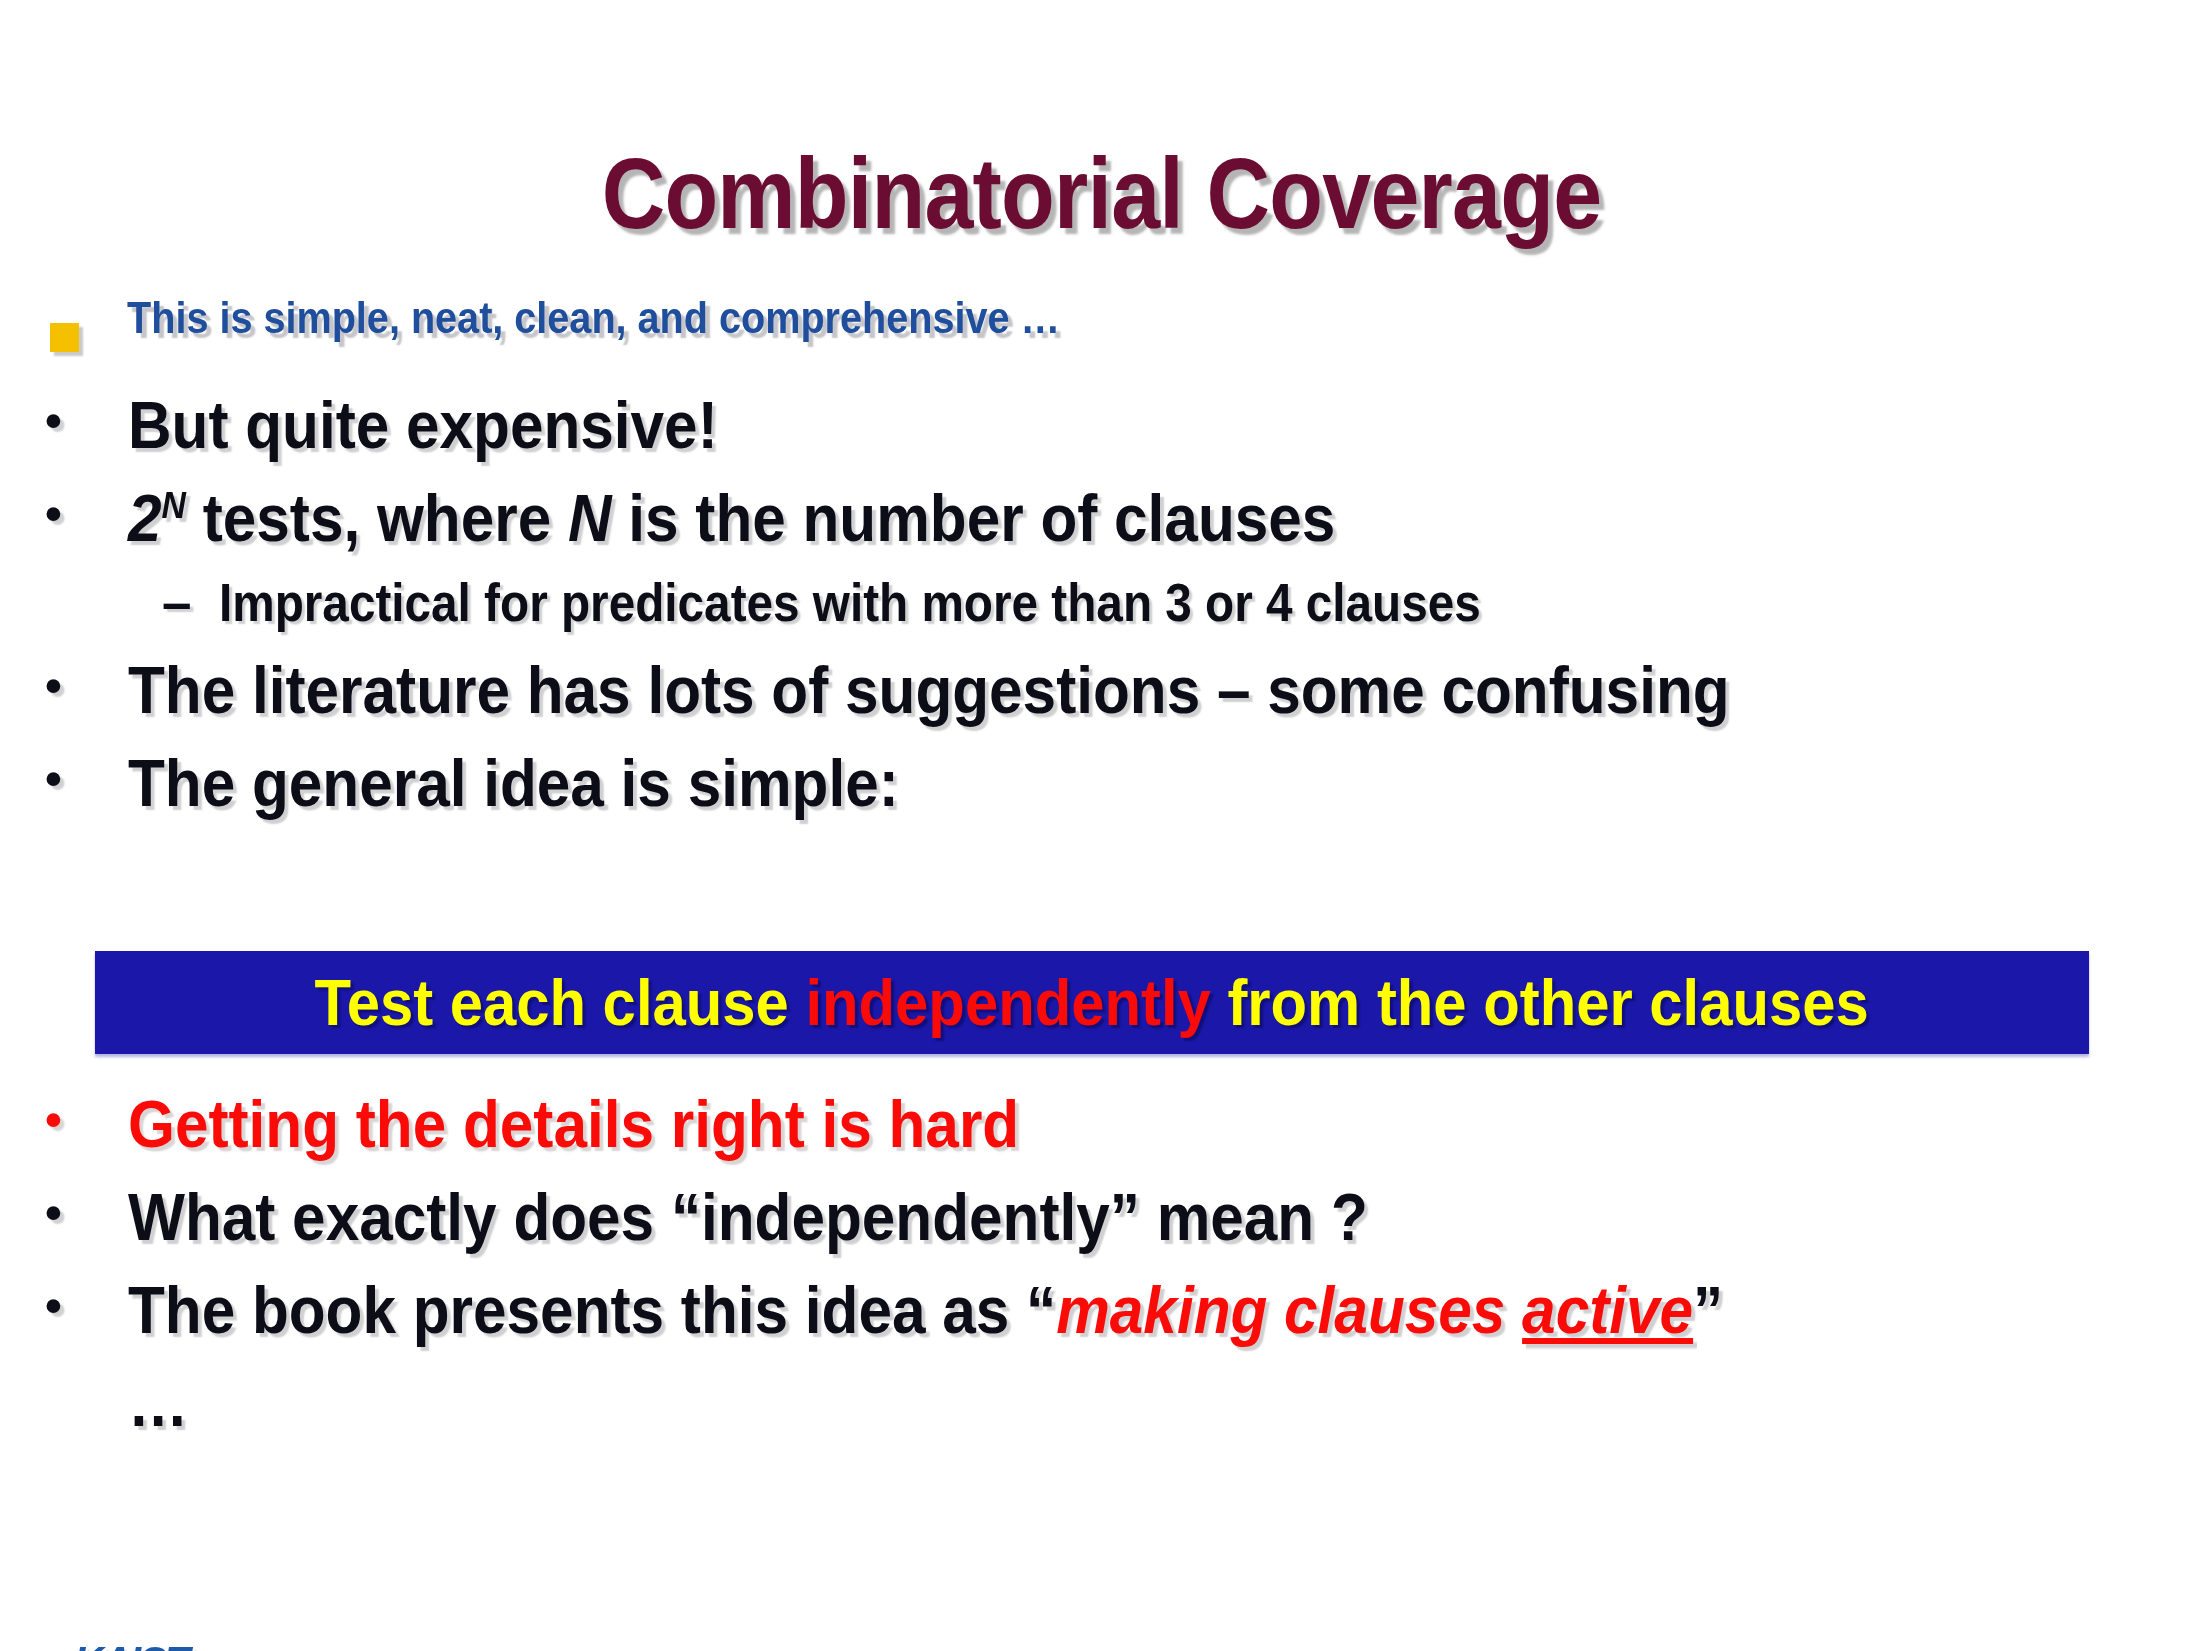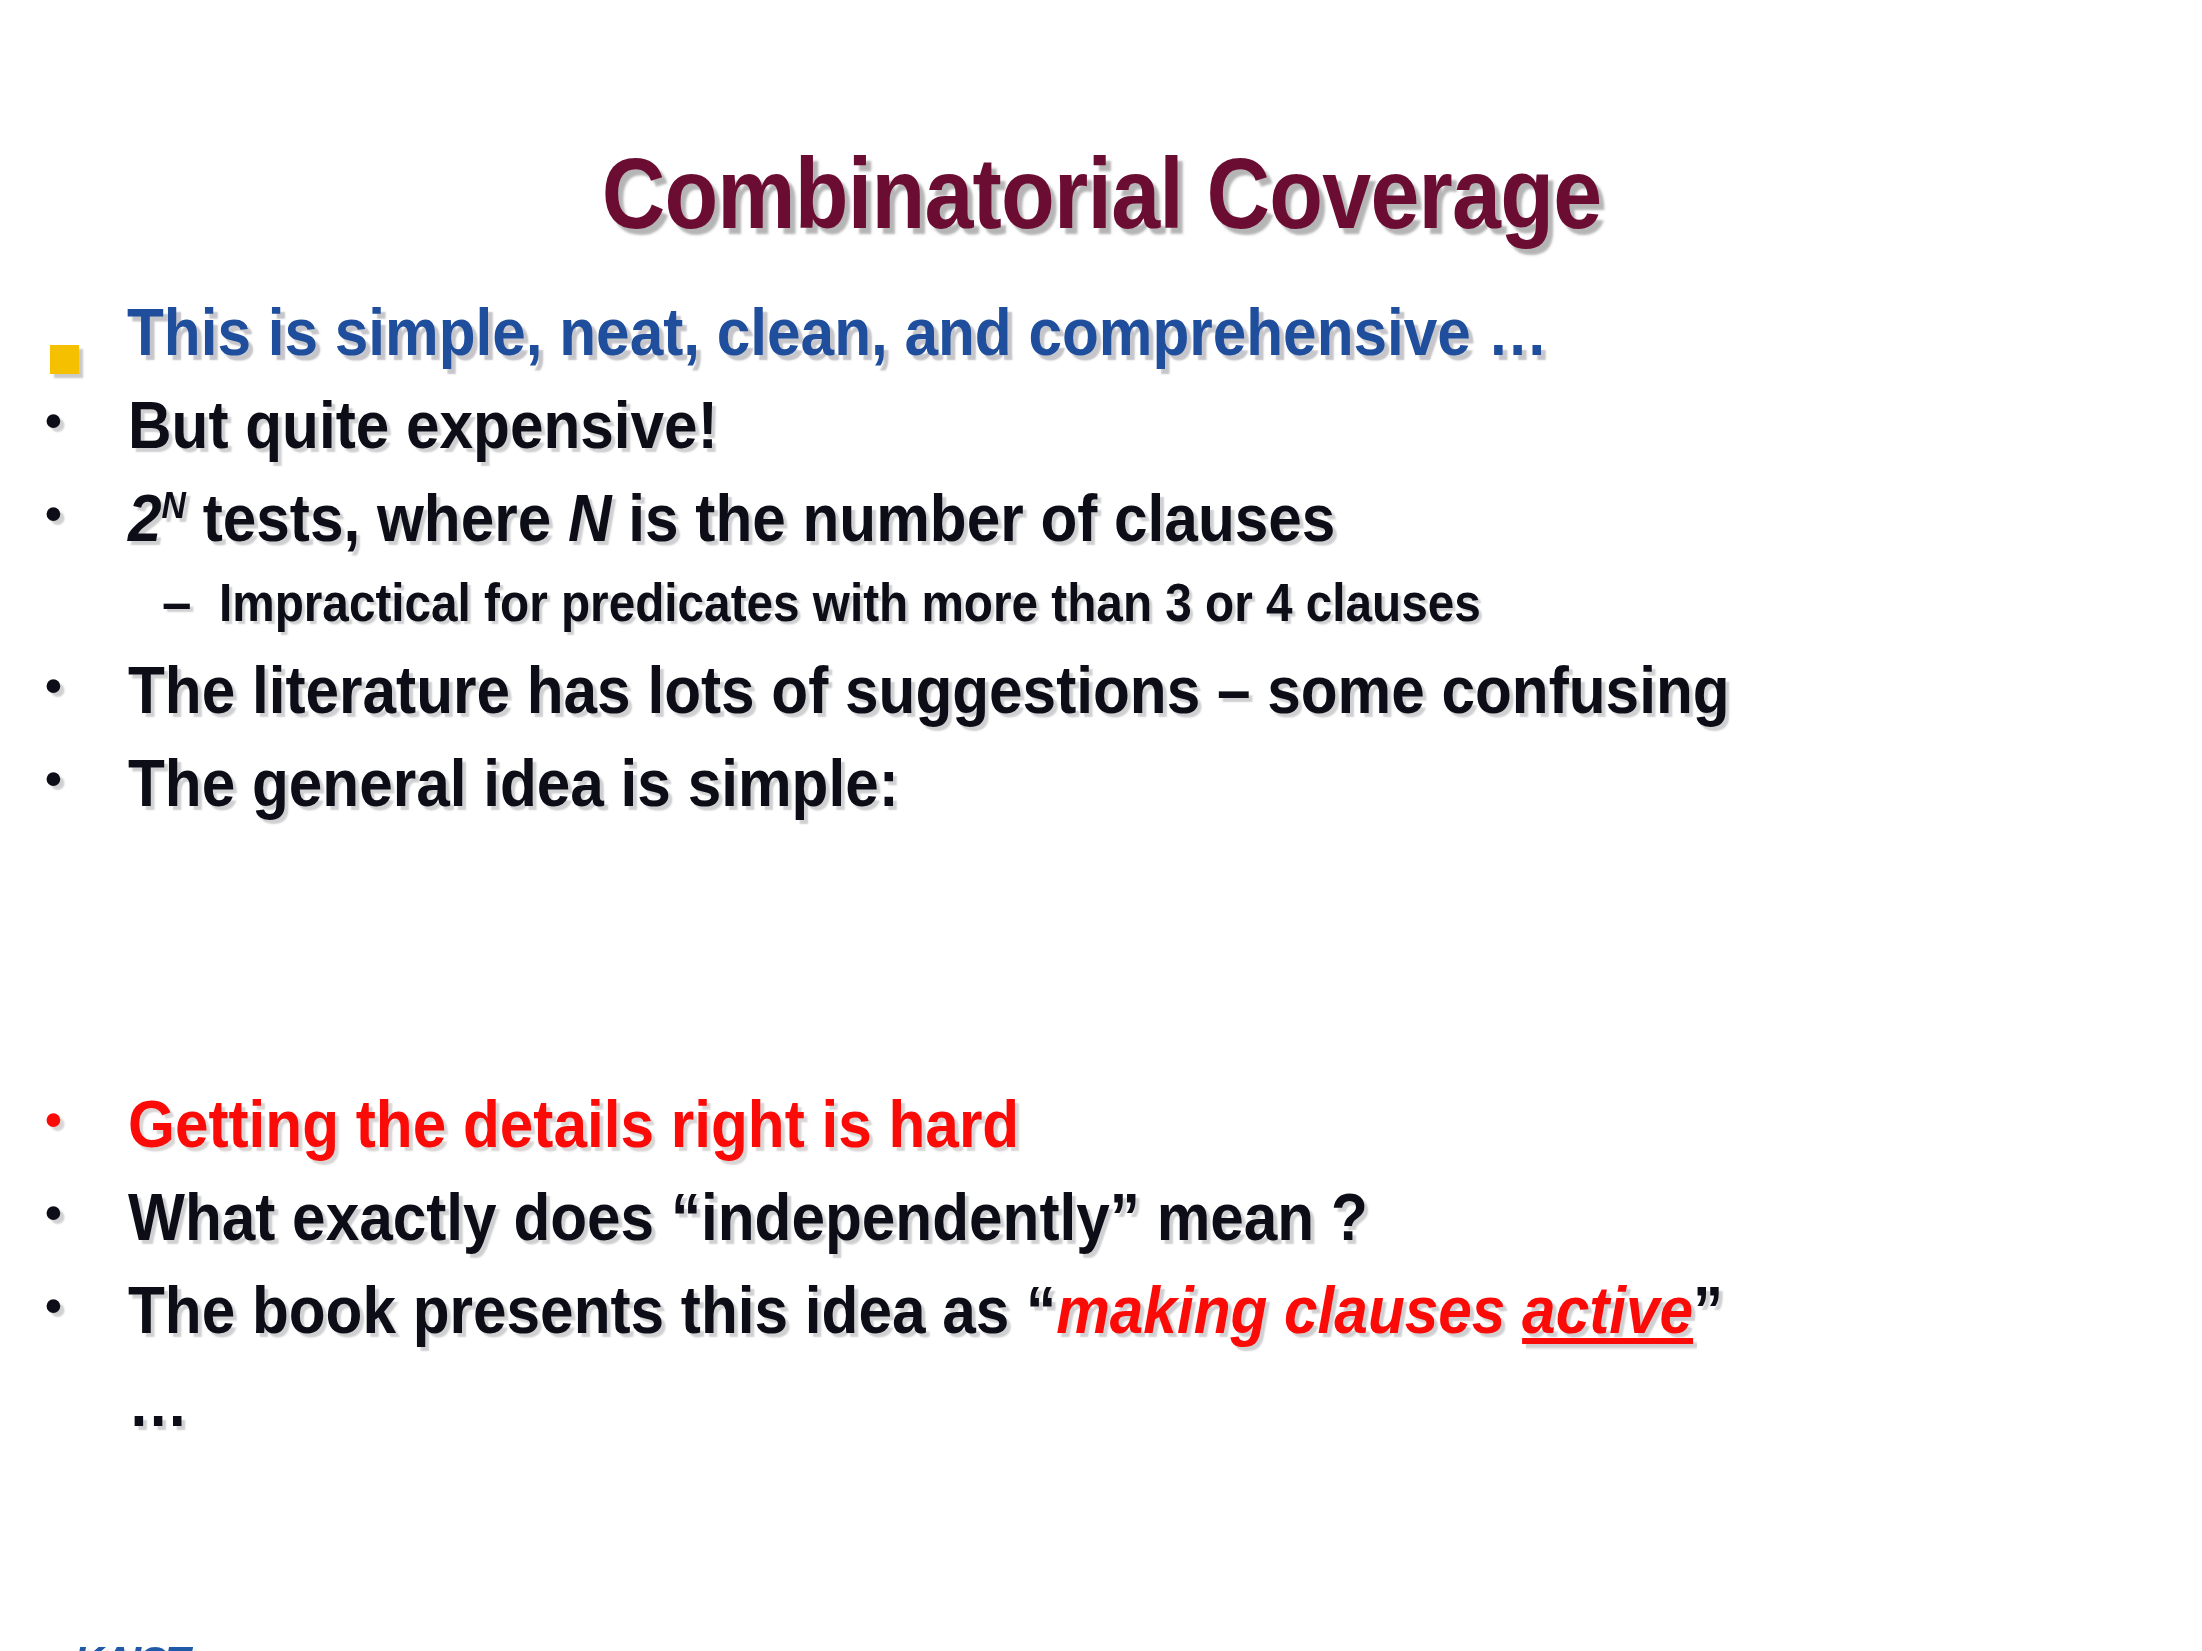--- a/index.html
+++ b/index.html
@@ -58,21 +58,21 @@
   .txt {
     flex: 0 1 auto;
     transform: scaleX(0.9);
     transform-origin: left center;
   }
 
   
   .lvl1 {
     height: 93px;
     padding-left: 50px;
-    font-size: 67px;
+    font-size: 44px;
     font-weight: bold;
     color: #1f4e9c;
     text-shadow: 5.2px 5.2px 1.7px rgba(140,140,150,0.50);
   }
   .lvl1 .marker {
     width: 77px;
     position: relative;
     top: 19px;
   }
   .sq {
@@ -245,20 +245,23 @@
       <span class="txt"><span>The book presents this idea as “</span><span class="redital">making clauses </span><span class="redital u">active</span><span>”</span></span>
     </div>
 
     <div class="line lvl2">
       <span class="marker"></span>
       <span class="txt">…</span>
     </div>
 
   </div>
 
+  <div id="callout">
+    <div id="callout-text"><span>Test each clause </span><span class="kw">independently</span><span> from the other clauses</span></div>
+  </div>
 
   <div id="logo">
     <div id="logo-ellipse"></div>
     <div id="logo-word">KAIST</div>
   </div>
 
 </div>
 
 
 </body></html>

